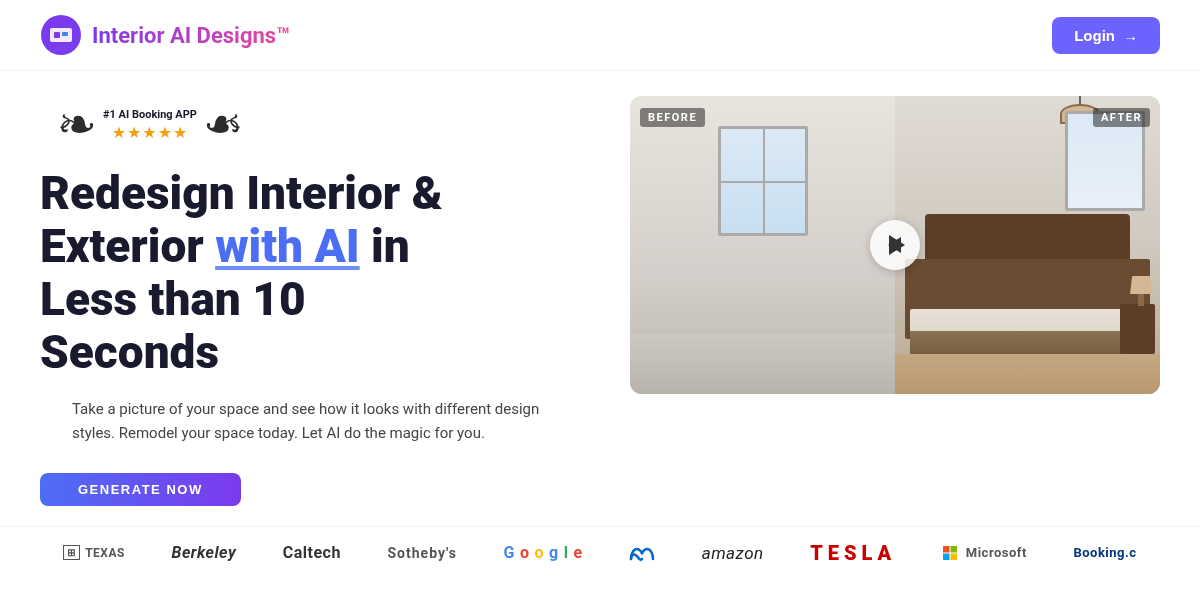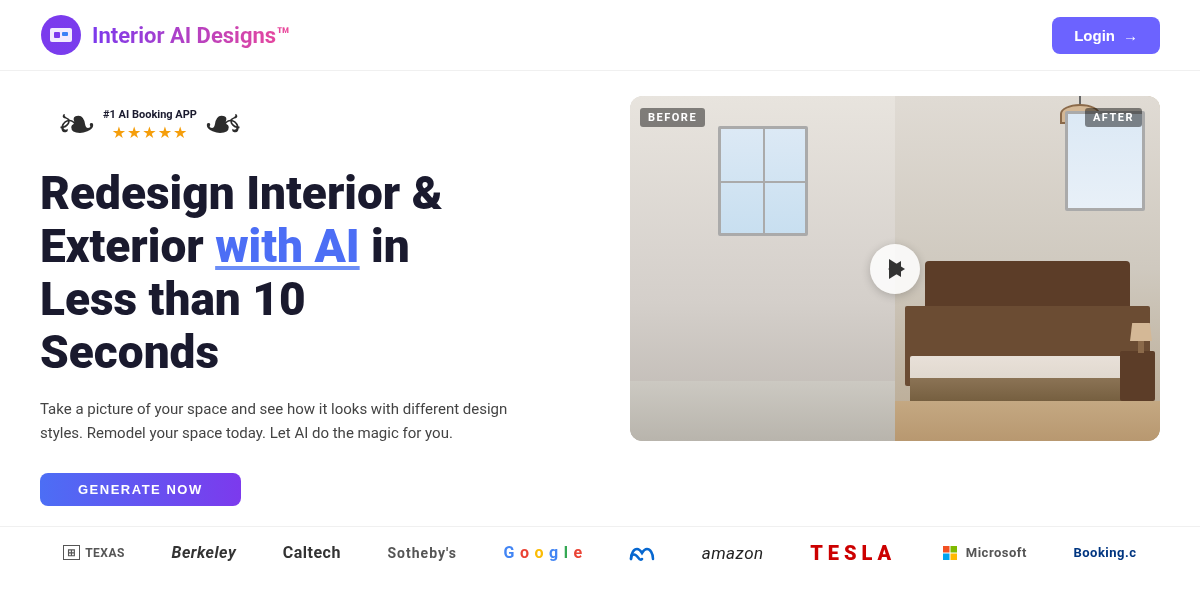--- a/index.html
+++ b/index.html
@@ -104,41 +104,42 @@
       text-decoration: underline;
       text-decoration-color: #6c8ef7;
       text-underline-offset: 4px;
     }
     .subtext {
       font-size: 15px;
       color: #444;
       line-height: 1.6;
       margin-bottom: 28px;
       max-width: 480px;
+      margin-left: 32px;
     }
     .generate-btn {
       background: linear-gradient(90deg, #4c6ef5, #7c3aed);
       color: #fff;
       border: none;
       border-radius: 8px;
       padding: 9px 38px;
       font-size: 13px;
       font-weight: 800;
       letter-spacing: 1.5px;
       cursor: pointer;
       text-transform: uppercase;
     }
 
     
     .right-panel {
       flex: 0 0 530px;
       position: relative;
-      border-radius: 12px;
+      border-radius: 0;
       overflow: hidden;
-      height: 345px;
+      height: 298px;
       margin-top: 5px;
     }
     .before-after-container {
       display: flex;
       width: 100%;
       height: 100%;
       border-radius: 12px;
       overflow: hidden;
     }
     .before-section {
@@ -159,21 +160,21 @@
       font-size: 11px;
       font-weight: 700;
       color: #fff;
       background: rgba(0,0,0,0.45);
       padding: 3px 8px;
       border-radius: 3px;
       letter-spacing: 1.5px;
       z-index: 2;
     }
     .before-label { left: 10px; }
-    .after-label { right: 18px; }
+    .after-label { right: 10px; }
 
     
     .before-room {
       width: 100%;
       height: 100%;
       position: relative;
       background: linear-gradient(180deg, #e8e4de 0%, #d4cfca 60%, #bbb5af 100%);
     }
     .before-window {
       position: absolute;

